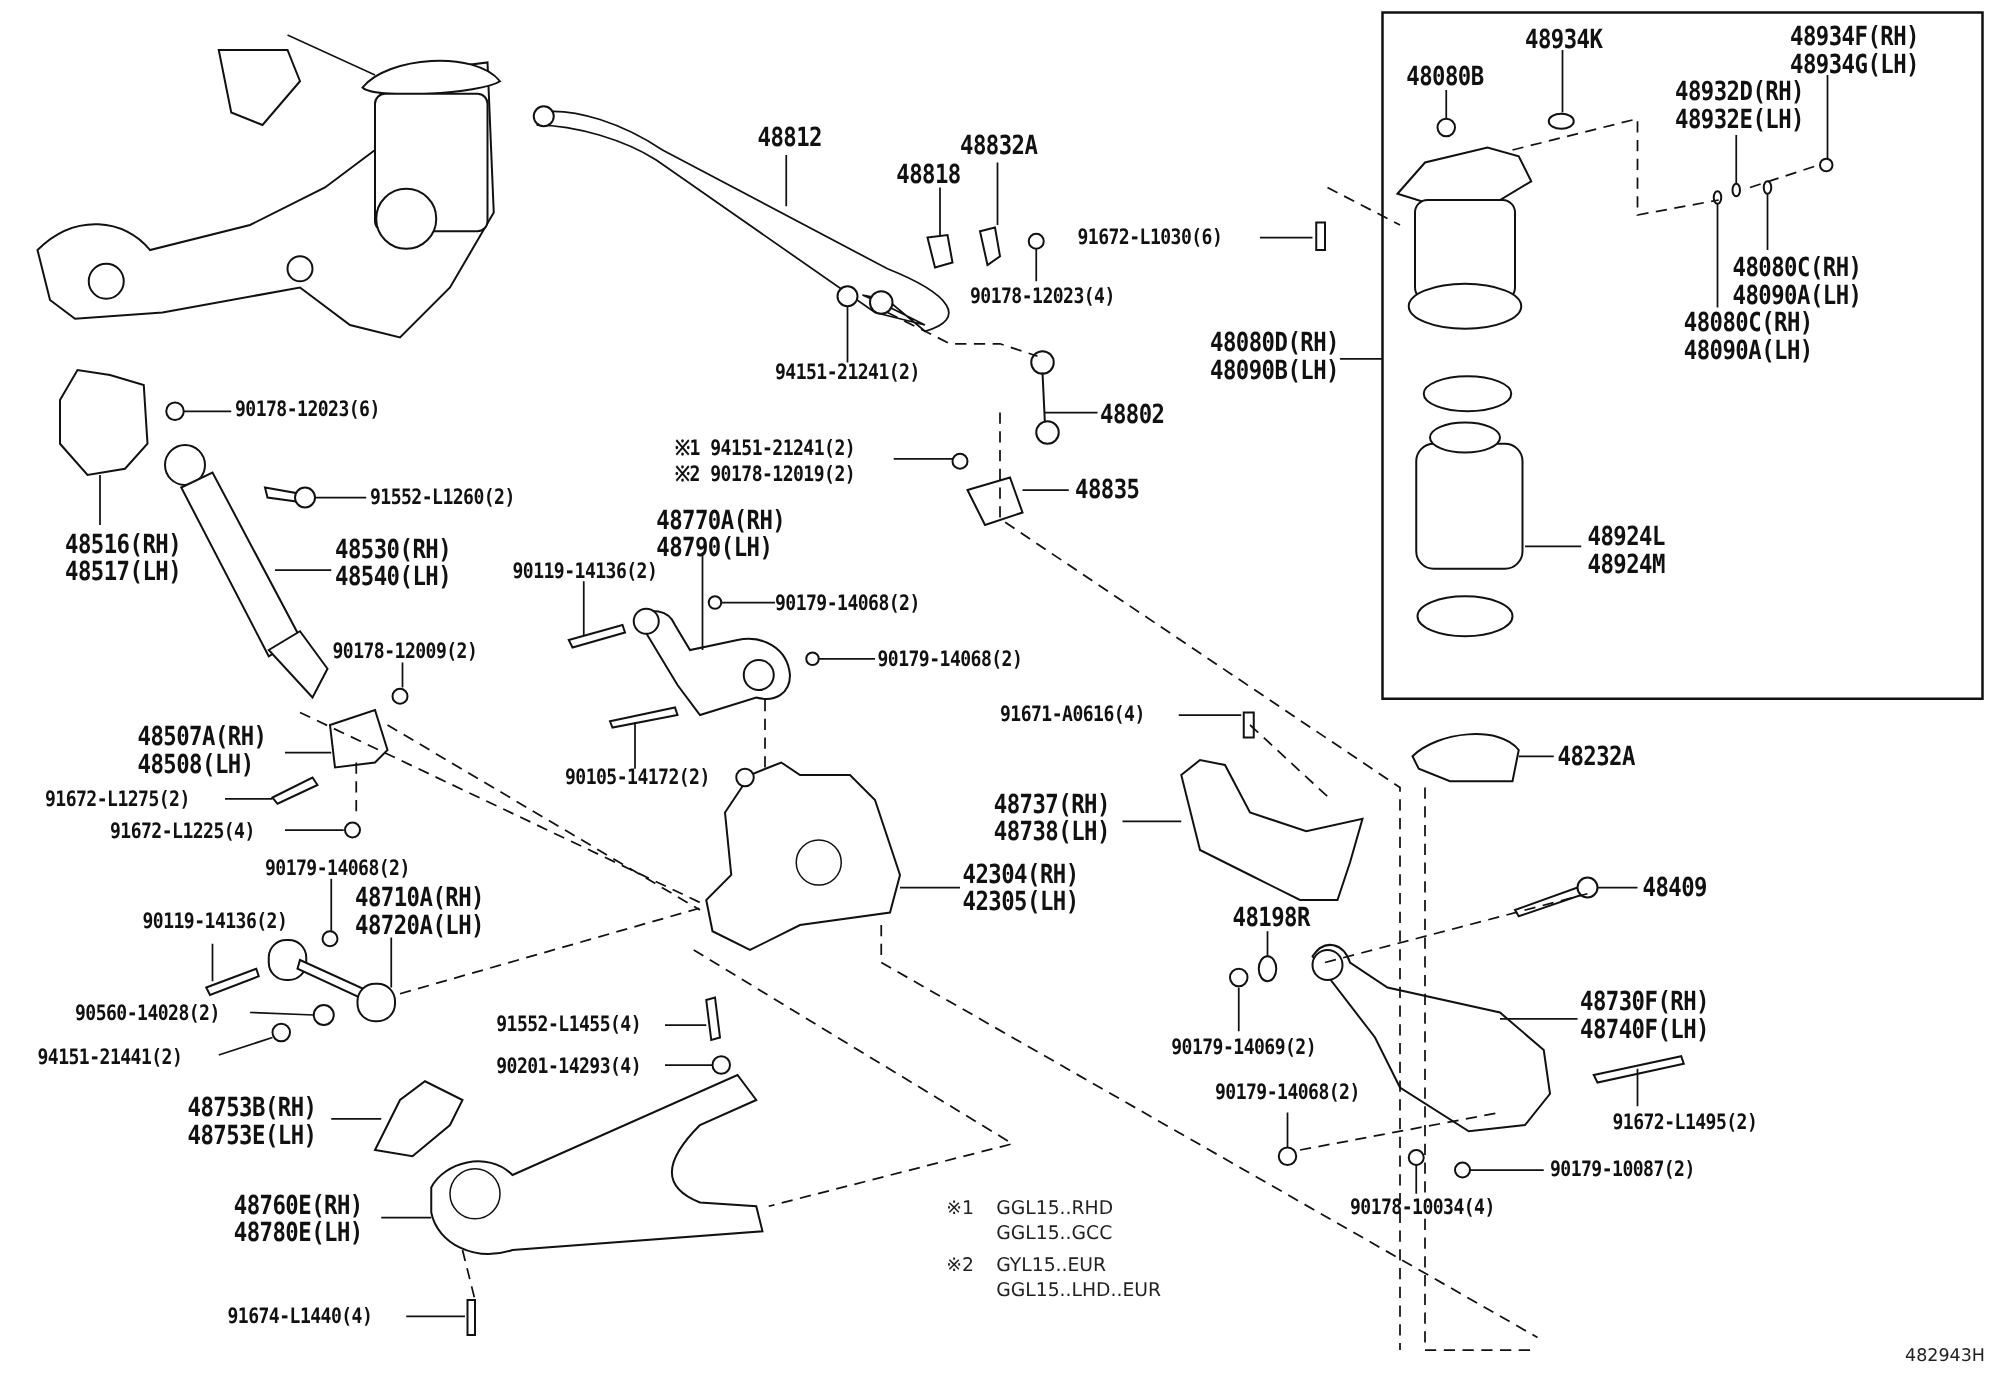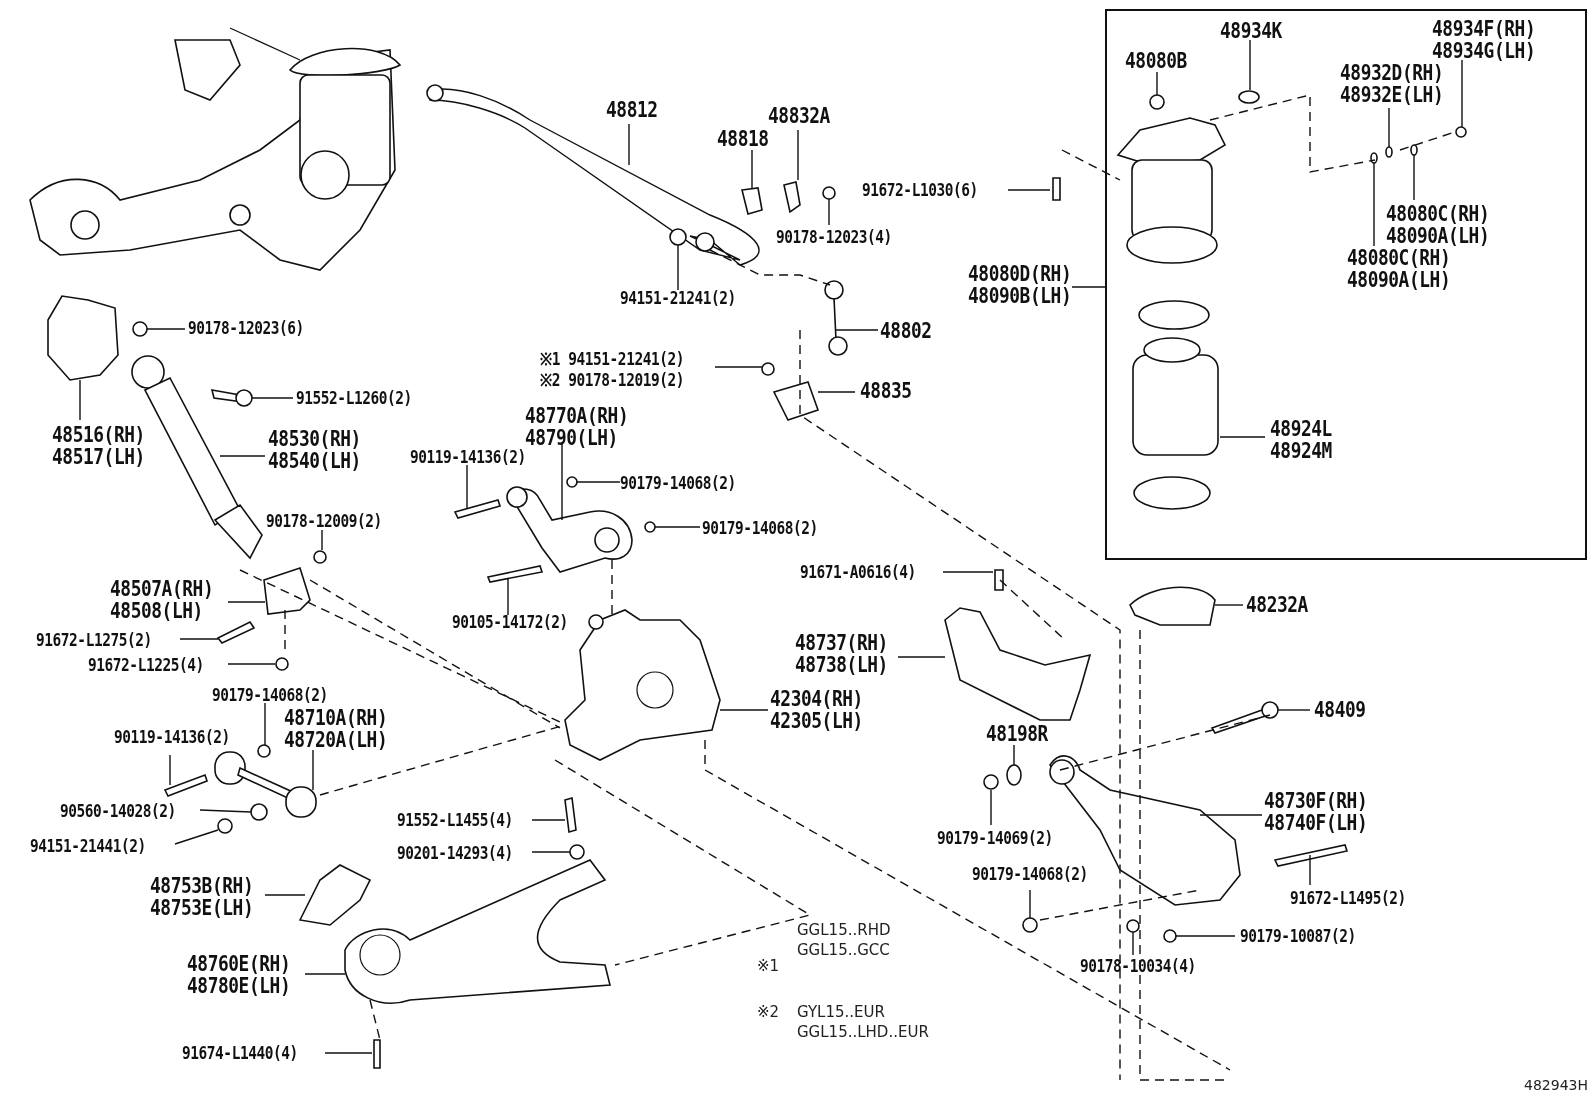--- a/index.html
+++ b/index.html
@@ -268,19 +268,19 @@
 <div class="lbl" style="left:30px;top:836px">94151-21441(2)</div>
 <div class="lbl" style="left:397px;top:810px">91552-L1455(4)</div>
 <div class="lbl" style="left:397px;top:843px">90201-14293(4)</div>
 <div class="lbl big" style="left:150px;top:875px">48753B(RH)
 48753E(LH)</div>
 <div class="lbl big" style="left:187px;top:953px">48760E(RH)
 48780E(LH)</div>
 <div class="lbl" style="left:182px;top:1043px">91674-L1440(4)</div>
 
 <div class="note" style="left:757px;top:956px">※1</div>
-<div class="note" style="left:797px;top:920px">GGL15..RHD
+<div class="note" style="left:797px;top:956px">GGL15..RHD
 GGL15..GCC</div>
 <div class="note" style="left:757px;top:1002px">※2</div>
 <div class="note" style="left:797px;top:1002px">GYL15..EUR
 GGL15..LHD..EUR</div>
 
 <div class="cat">482943H</div>
 
 </body></html>

